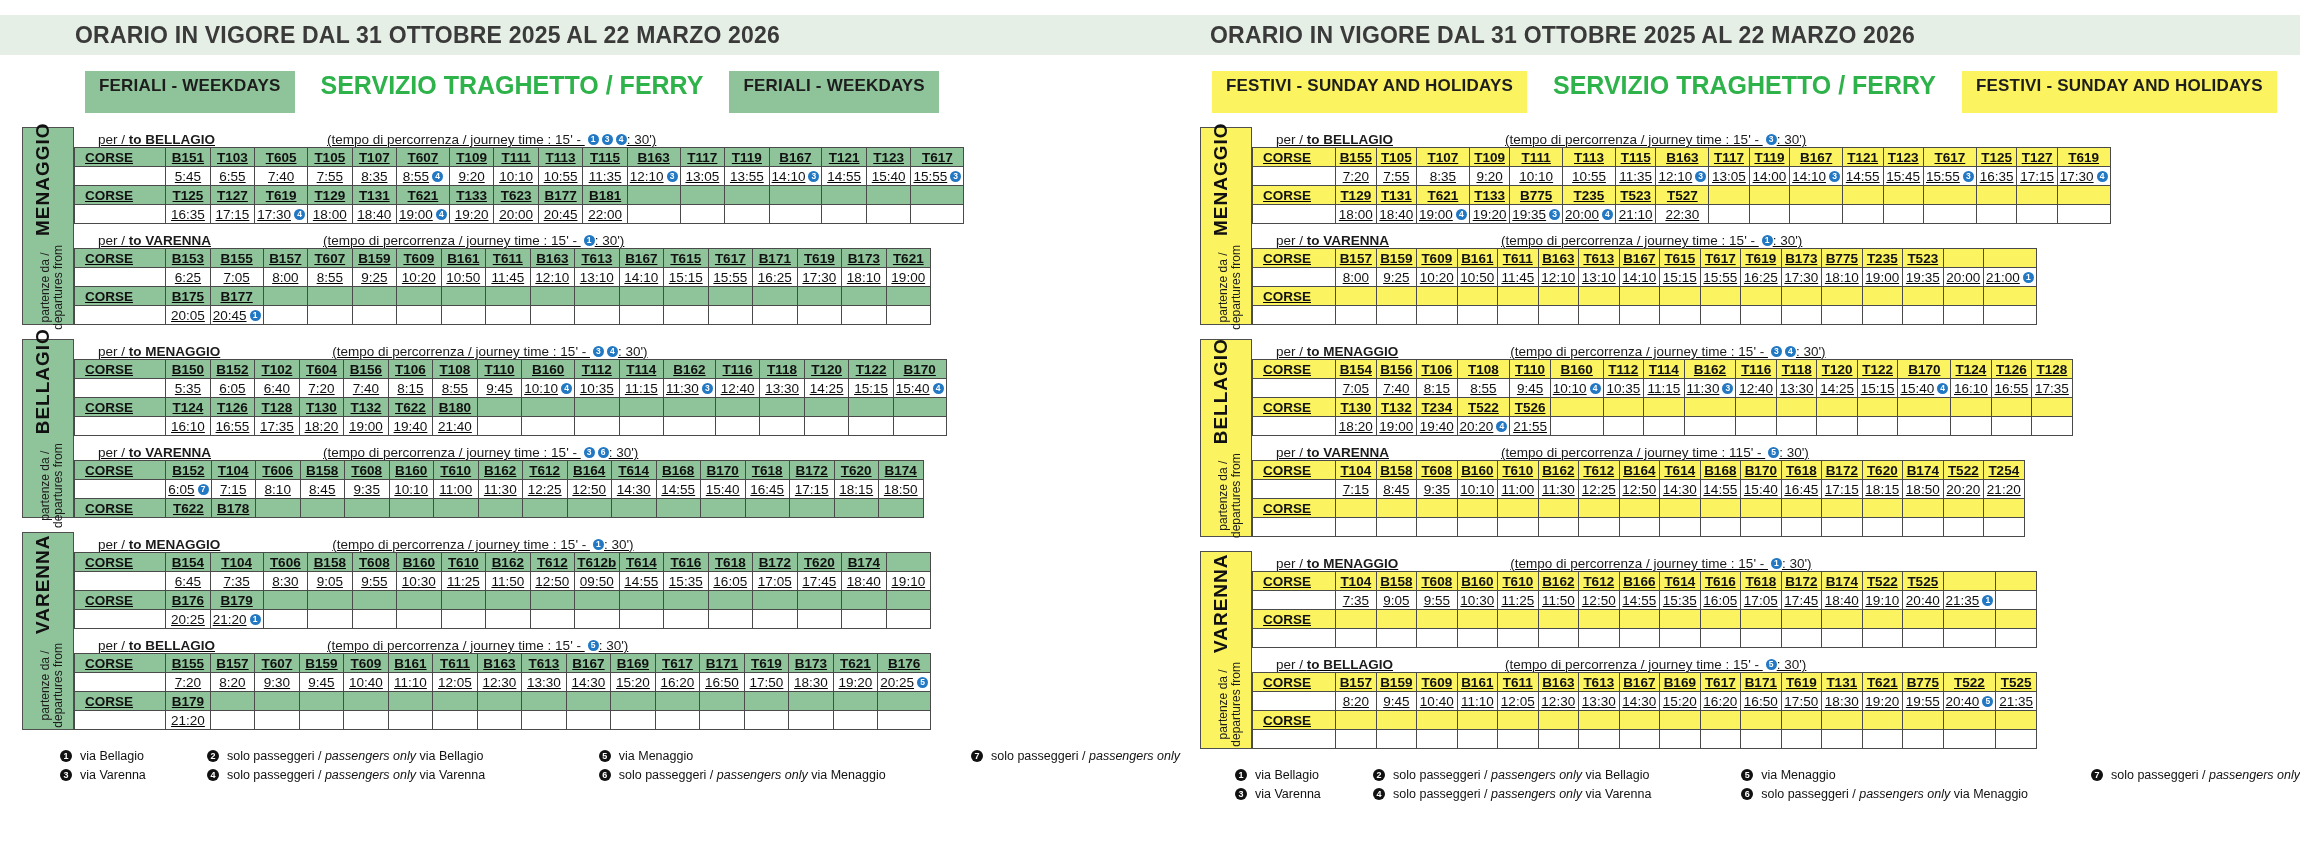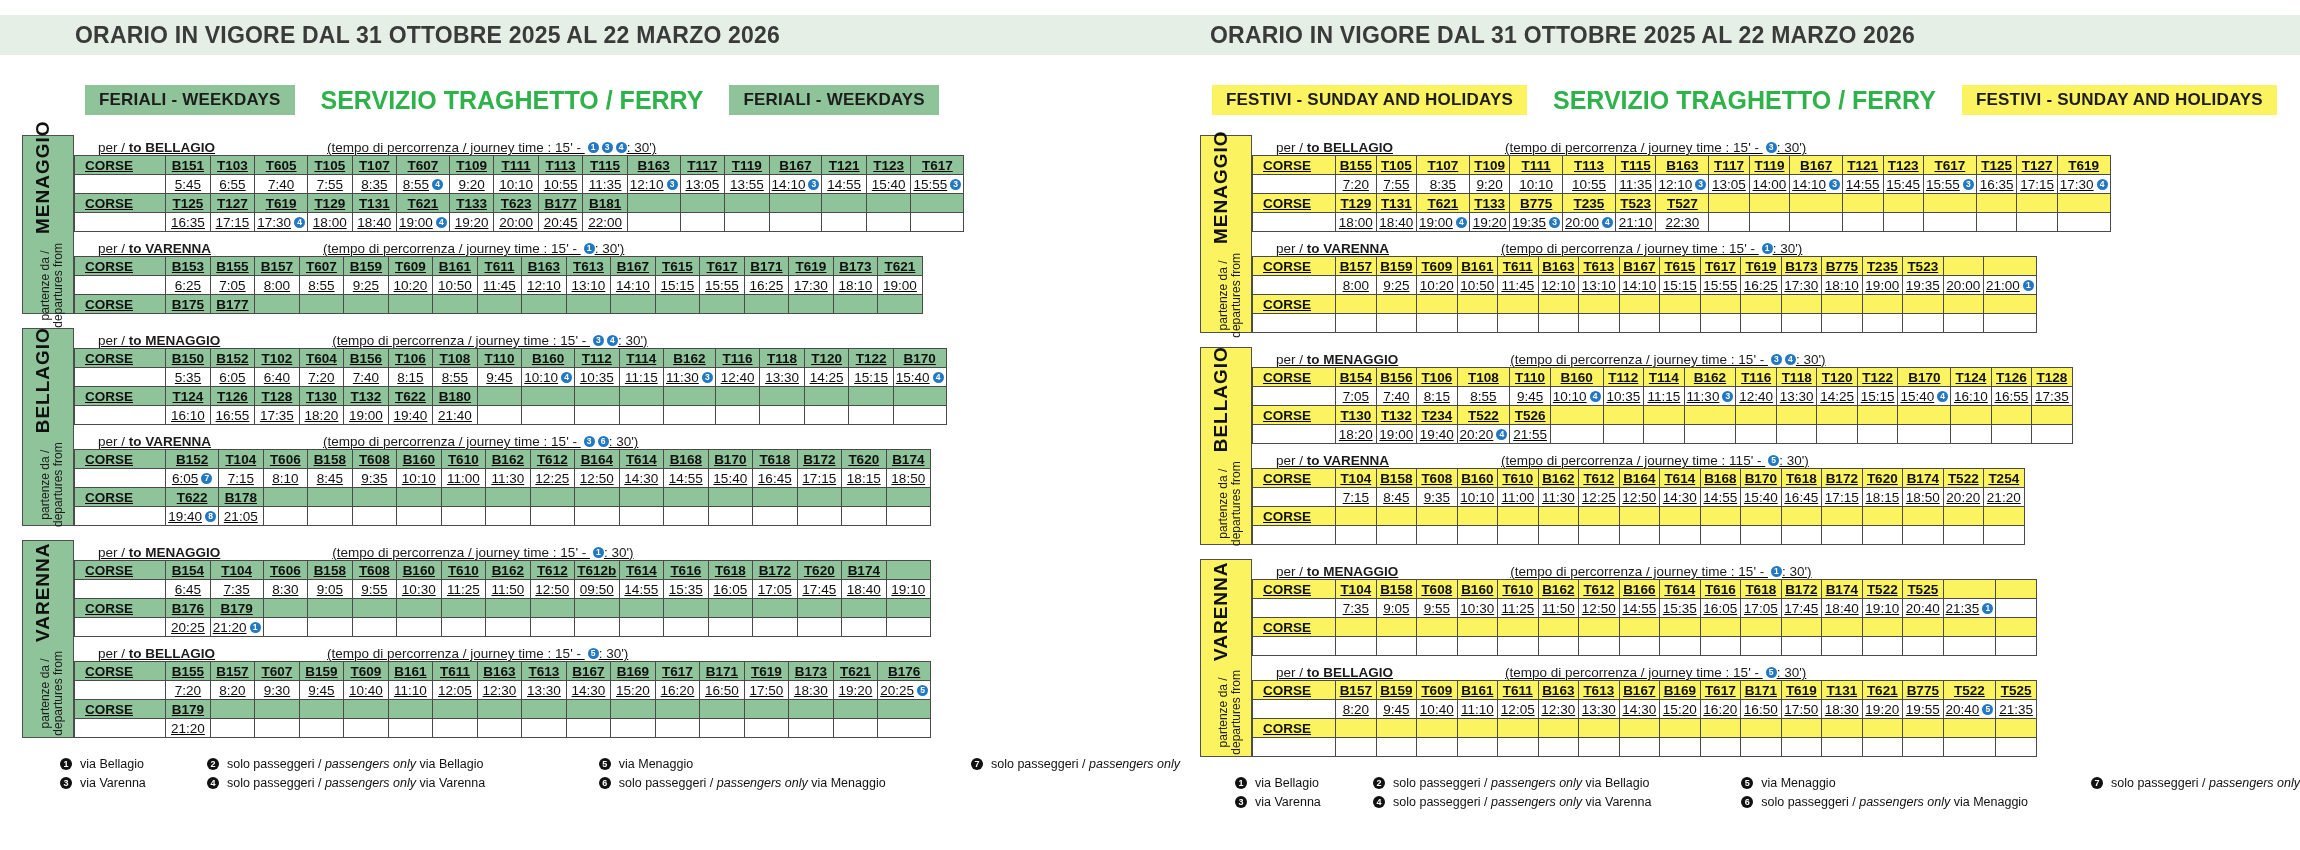--- a/index.html
+++ b/index.html
@@ -16,21 +16,21 @@
   .panel-right { width:1120px; }
 
   .band {
     height:40px; display:flex; align-items:center;
     font-weight:bold; font-size:23px; letter-spacing:.2px;
     color:#3a3a3a;
   }
   .band-left  { background:#e6efe6; padding-left:75px; width:1180px; margin-top:15px;}
   .band-right { background:#e6efe6; padding-left:30px; width:1120px; margin-top:15px;}
 
-  .subhead { display:flex; align-items:center; height:42px; margin-top:24px; }
+  .subhead { display:flex; height:42px; margin-top:16px; }
   .subhead-left { padding-left:85px; }
   .subhead-right { padding-left:32px; }
   .tag {
     font-weight:bold; font-size:17px; color:#1d1d1d;
     padding:5px 14px; letter-spacing:.2px; white-space:nowrap;
   }
   .tag-green { background:#8fc49b; }
   .tag-yellow { background:#fbf360; }
   .brand {
     font-weight:bold; font-size:25px; color:#2eb24a;
@@ -312,20 +312,40 @@
                   <td></td>
                   <td></td>
                   <td></td>
                   <td></td>
                   <td></td>
                   <td></td>
                   <td></td>
                   <td></td>
                   <td></td>
                 </tr>
+                <tr class="time">
+                  <td class="lab"></td>
+                  <td>20:05</td>
+                  <td>20:45<span class="mk">1</span></td>
+                  <td></td>
+                  <td></td>
+                  <td></td>
+                  <td></td>
+                  <td></td>
+                  <td></td>
+                  <td></td>
+                  <td></td>
+                  <td></td>
+                  <td></td>
+                  <td></td>
+                  <td></td>
+                  <td></td>
+                  <td></td>
+                  <td></td>
+                </tr>
               </tbody>
             </table>
           </div>
         </div>
         <div class="sec sec-left">
           <div class="vert vert-g">
             <div class="vert-inner">
               <span class="vert-small">partenze da /<br>departures from</span>
               <span class="vert-big">BELLAGIO</span>
             </div>
@@ -519,40 +539,20 @@
                   <td></td>
                   <td></td>
                   <td></td>
                   <td></td>
                   <td></td>
                   <td></td>
                   <td></td>
                   <td></td>
                   <td></td>
                 </tr>
-                <tr class="time">
-                  <td class="lab"></td>
-                  <td>19:40<span class="mk">8</span></td>
-                  <td>21:05</td>
-                  <td></td>
-                  <td></td>
-                  <td></td>
-                  <td></td>
-                  <td></td>
-                  <td></td>
-                  <td></td>
-                  <td></td>
-                  <td></td>
-                  <td></td>
-                  <td></td>
-                  <td></td>
-                  <td></td>
-                  <td></td>
-                  <td></td>
-                </tr>
               </tbody>
             </table>
           </div>
         </div>
         <div class="sec sec-left">
           <div class="vert vert-g">
             <div class="vert-inner">
               <span class="vert-small">partenze da /<br>departures from</span>
               <span class="vert-big">VARENNA</span>
             </div>

